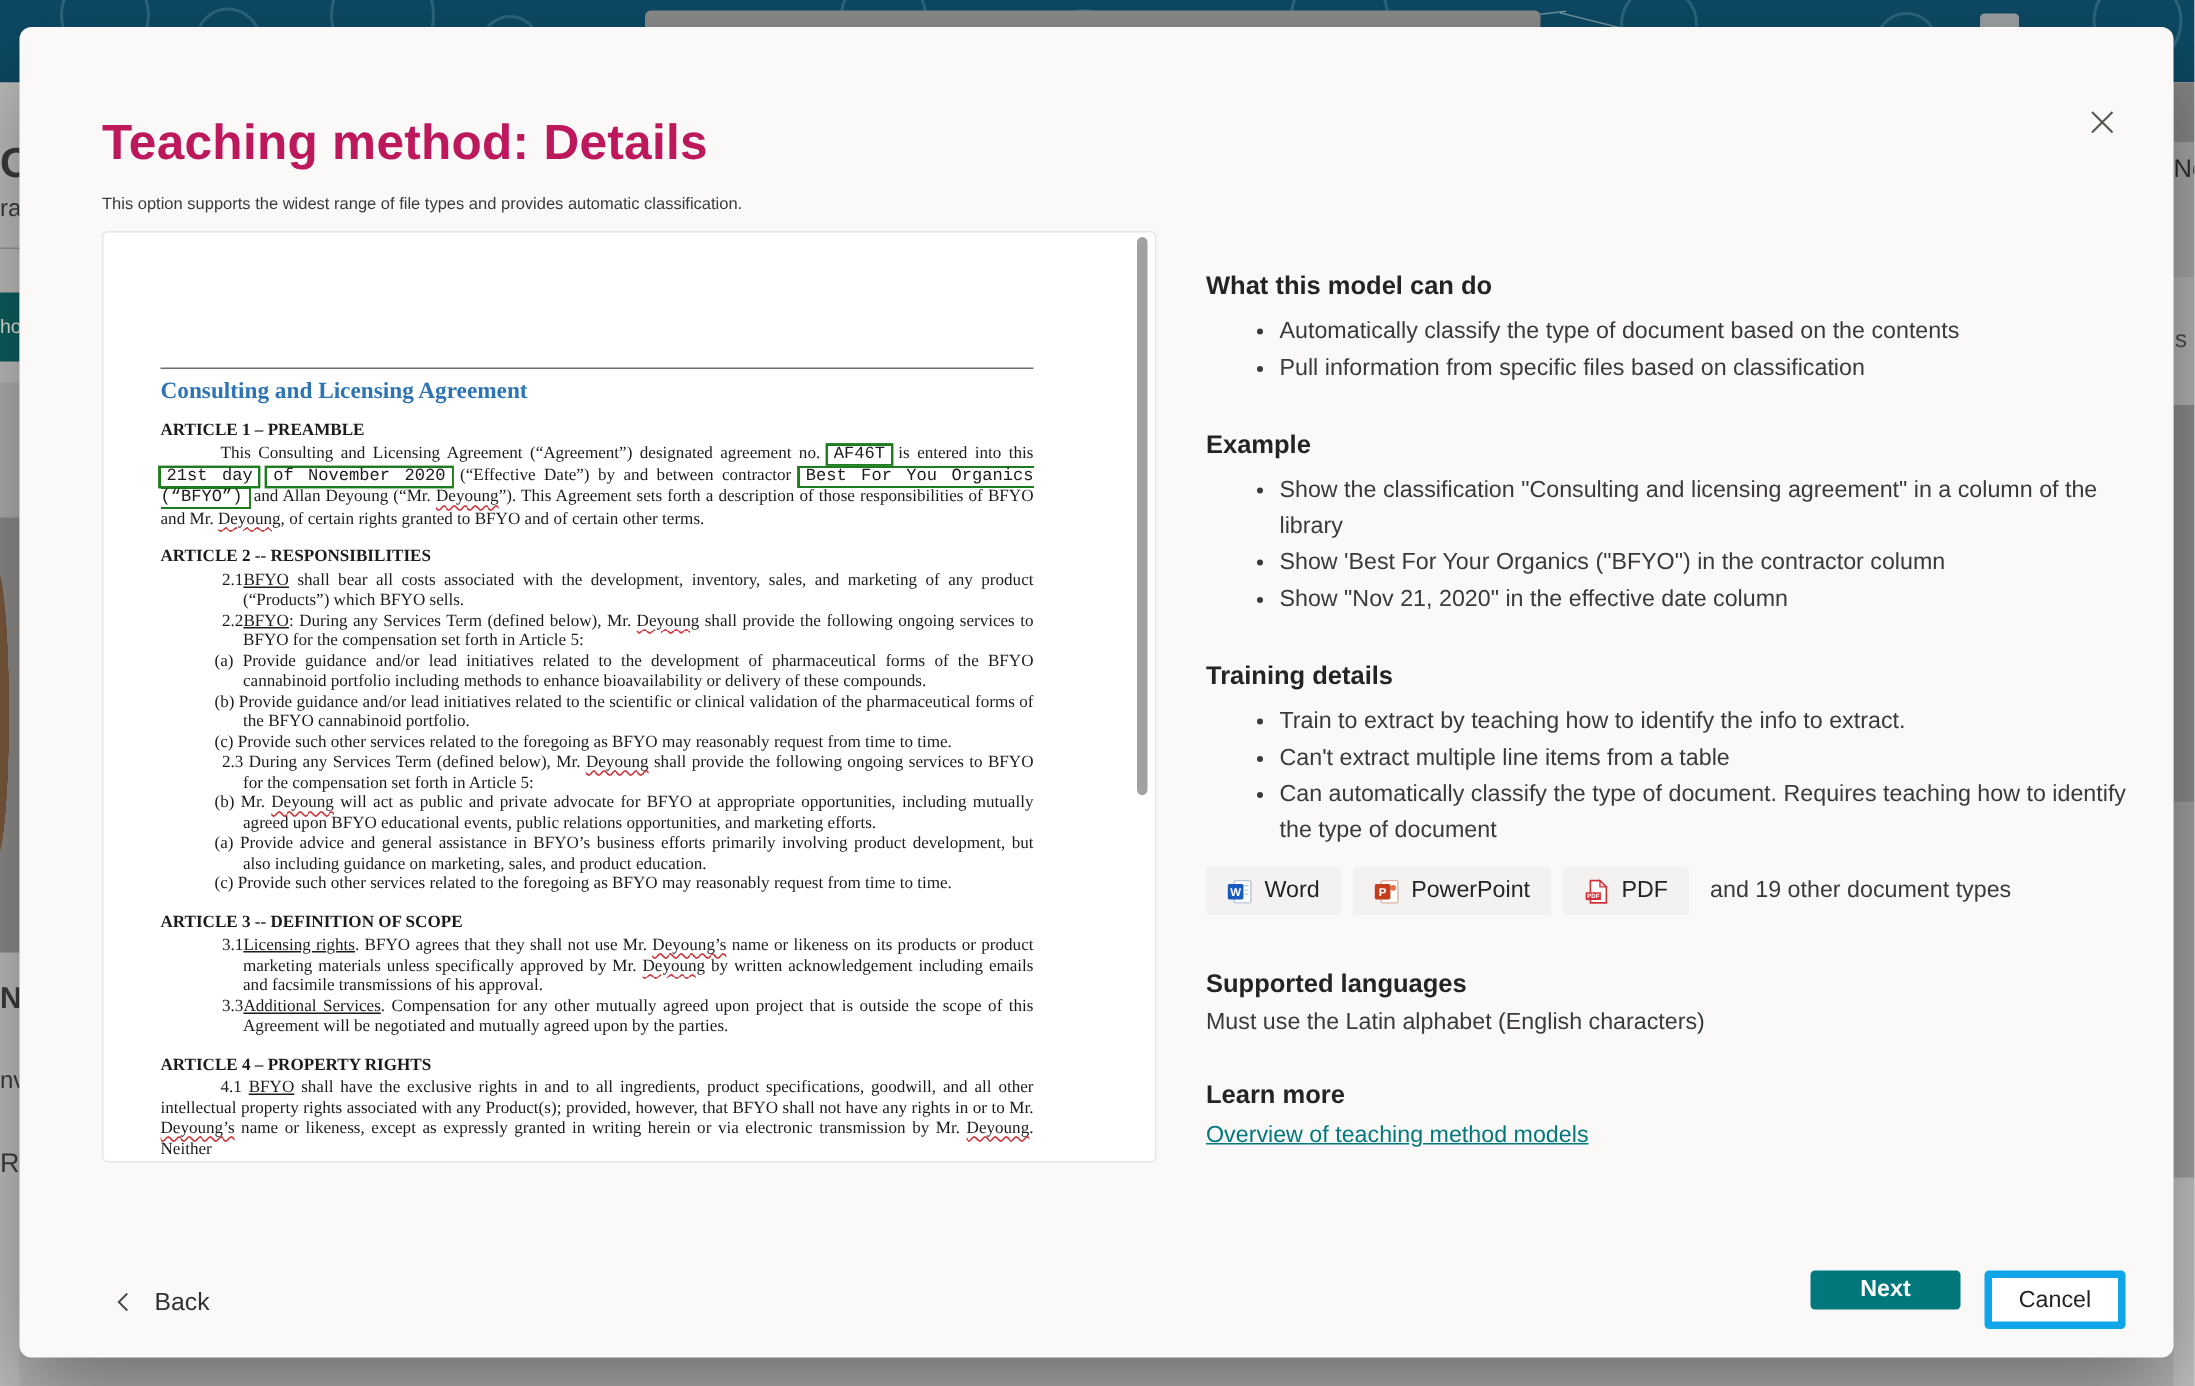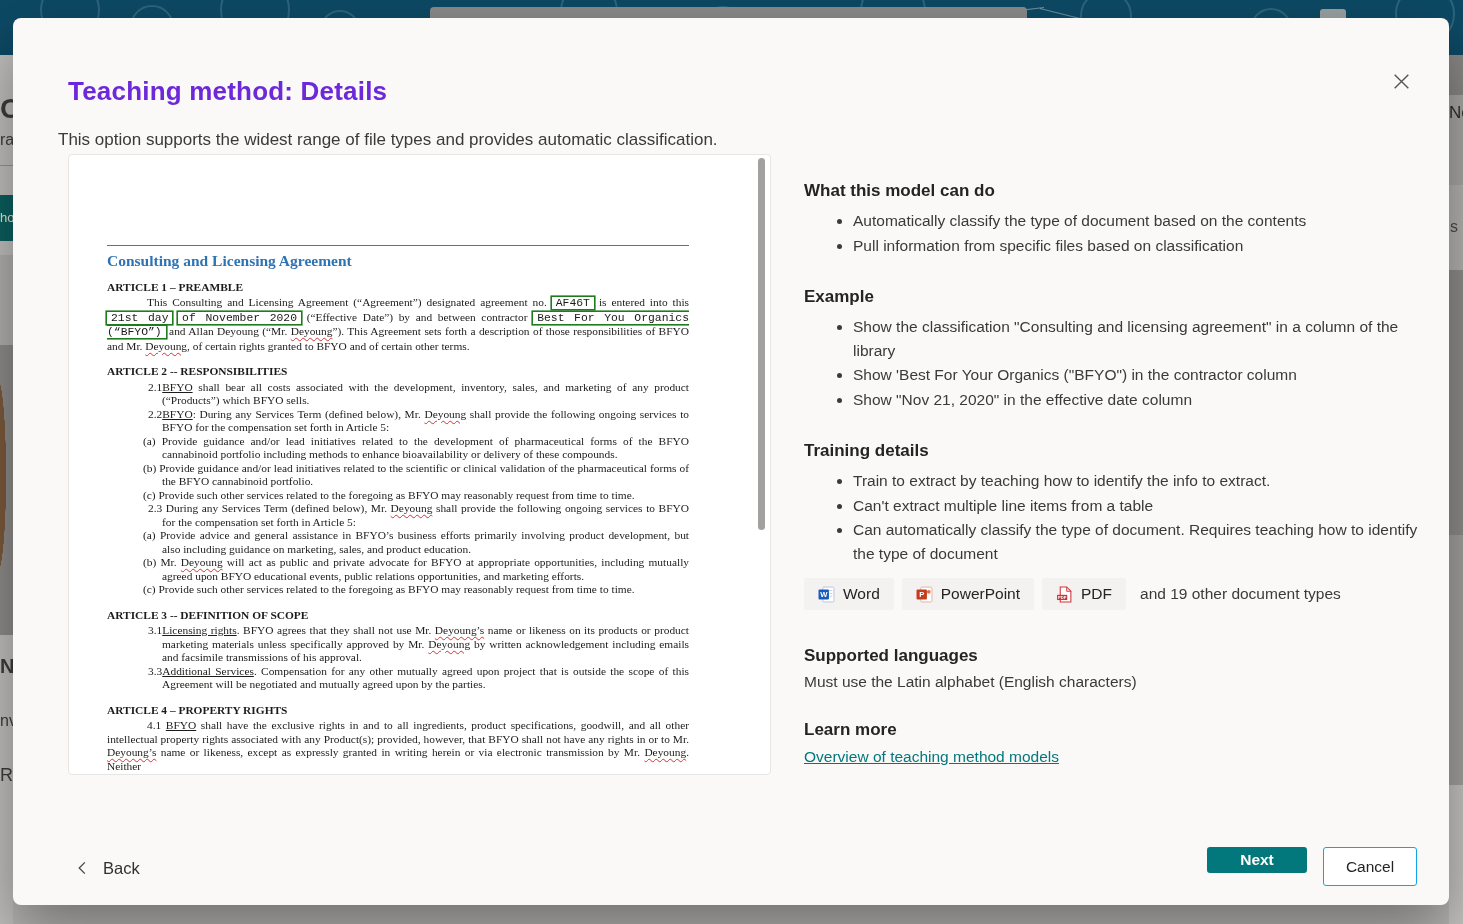--- a/index.html
+++ b/index.html
@@ -31,22 +31,22 @@
   .rb2 { top:40px;height:90px;  background:#a9a7a5; }
   .rb3 { top:130px;height:85px; background:#b5b3b1; }
   .rb4 { top:215px;height:265px;background:#8f8d8b; }
   .rb5 { top:480px;height:250px;background:#a3a1a0; }
   .f-no { position:absolute; left:0; top:48px;  font-size:17px; color:#2f2e2d; width:30px; }
   .f-s  { position:absolute; left:1px; top:163px; font-size:16px; color:#4c4a48; width:30px; }
 
   
   .dialog { position:absolute; left:13px; top:18px; width:1436px; height:887px; background:#faf9f8;
             border-radius:8px; box-shadow:0 26px 60px rgba(0,0,0,.38); }
-  .dlg-title { position:absolute; left:55px; top:58px; font-size:26px; font-weight:600; color:#6d28d9; letter-spacing:.2px; }
-  .dlg-sub { position:absolute; left:45px; top:112px; font-size:17px; color:#3b3a39; }
+  .dlg-title { position:absolute; left:55px; top:58px; font-size:33px; font-weight:600; color:#be185d; letter-spacing:.2px; }
+  .dlg-sub { position:absolute; left:55px; top:112px; font-size:11px; color:#3b3a39; }
   .close-btn { position:absolute; left:1367px; top:42px; width:42px; height:42px; background:transparent; border:none;
                cursor:pointer; display:flex; align-items:center; justify-content:center; }
 
   
   .preview { position:absolute; left:55px; top:136px; width:703px; height:621px; background:#fff;
              border:1px solid #e8e6e4; border-radius:4px; overflow:hidden; }
   .pv-scroll { position:absolute; right:5px; top:3px; width:7px; height:372px; background:#a3a1a0; border-radius:4px; }
   .doc { position:absolute; left:38px; top:90px; width:582px; font-family:"Liberation Serif",serif;
          font-size:11.4px; line-height:13.5px; color:#1c1b1a; text-align:justify; }
   .doc-rule { border-top:1px solid #6f6e6d; margin-bottom:8px; }
@@ -78,21 +78,21 @@
   .link { display:inline-block; margin-top:7px; color:#03787c; text-decoration:underline; font-size:15.5px; cursor:pointer; }
 
   
   .back-btn { position:absolute; left:62px; top:832px; height:36px; display:flex; align-items:center; gap:13px;
               background:transparent; border:none; font-size:16.5px; color:#323130; cursor:pointer;
               font-family:"Liberation Sans",sans-serif; }
   .next-btn { position:absolute; left:1194px; top:829px; width:100px; height:26px; background:#03787c; color:#fff;
               border:none; border-radius:3px; font-size:15.5px; font-weight:600; cursor:pointer;
               font-family:"Liberation Sans",sans-serif; }
   .cancel-btn { position:absolute; left:1310px; top:829px; width:94px; height:39px; background:#fff; color:#242424;
-                border:1px solid #0ea5e9; border-radius:3px; font-size:15.5px; cursor:pointer;
+                border:5px solid #0ea5e9; border-radius:3px; font-size:15.5px; cursor:pointer;
                 font-family:"Liberation Sans",sans-serif; }
 </style>
 </head>
 <body>
 
 <div>
   <div class="band">
     <i style="left:40px;top:-20px;width:60px;height:60px"></i>
     <i style="left:130px;top:5px;width:44px;height:44px"></i>
     <i style="left:220px;top:-25px;width:70px;height:70px"></i>
@@ -153,22 +153,22 @@
         <div class="doc-title"><span>Consulting and Licensing Agreement</span></div>
         <div class="doc-art"><span>ARTICLE 1 – PREAMBLE</span></div>
         <div class="doc-p"><span>This Consulting and Licensing Agreement (“Agreement”) designated agreement no. </span><span class="seg-box">AF46T</span><span> is entered into this </span><span class="seg-box">21st day</span><span> </span><span class="seg-box">of November 2020</span><span> (“Effective Date”) by and between contractor </span><span class="seg-box">Best For You Organics (“BFYO”)</span><span> and Allan Deyoung (“Mr. </span><span class="seg-w">Deyoung</span><span>”). This Agreement sets forth a description of those responsibilities of BFYO and Mr. </span><span class="seg-w">Deyoung</span><span>, of certain rights granted to BFYO and of certain other terms.</span></div>
         <div class="doc-art"><span>ARTICLE 2 -- RESPONSIBILITIES</span></div>
         <div class="doc-num"><span>2.1</span><span class="seg-u">BFYO</span><span> shall bear all costs associated with the development, inventory, sales, and marketing of any product (“Products”) which BFYO sells.</span></div>
         <div class="doc-num"><span>2.2</span><span class="seg-u">BFYO</span><span>: During any Services Term (defined below), Mr. </span><span class="seg-w">Deyoung</span><span> shall provide the following ongoing services to BFYO for the compensation set forth in Article 5:</span></div>
         <div class="doc-alpha"><span>(a)  </span><span>Provide guidance and/or lead initiatives related to the development of pharmaceutical forms of the BFYO cannabinoid portfolio including methods to enhance bioavailability or delivery of these compounds.</span></div>
         <div class="doc-alpha"><span>(b)  </span><span>Provide guidance and/or lead initiatives related to the scientific or clinical validation of the pharmaceutical forms of the BFYO cannabinoid portfolio.</span></div>
         <div class="doc-alpha"><span>(c)  </span><span>Provide such other services related to the foregoing as BFYO may reasonably request from time to time.</span></div>
         <div class="doc-num"><span>2.3 During any Services Term (defined below), Mr. </span><span class="seg-w">Deyoung</span><span> shall provide the following ongoing services to BFYO for the compensation set forth in Article 5:</span></div>
+        <div class="doc-alpha"><span>(b)  </span><span>Mr. </span><span class="seg-w">Deyoung</span><span> will act as public and private advocate for BFYO at appropriate opportunities, including mutually agreed upon BFYO educational events, public relations opportunities, and marketing efforts.</span></div>
         <div class="doc-alpha"><span>(a)  </span><span>Provide advice and general assistance in BFYO’s business efforts primarily involving product development, but also including guidance on marketing, sales, and product education.</span></div>
-        <div class="doc-alpha"><span>(b)  </span><span>Mr. </span><span class="seg-w">Deyoung</span><span> will act as public and private advocate for BFYO at appropriate opportunities, including mutually agreed upon BFYO educational events, public relations opportunities, and marketing efforts.</span></div>
         <div class="doc-alpha"><span>(c)  </span><span>Provide such other services related to the foregoing as BFYO may reasonably request from time to time.</span></div>
         <div class="doc-art"><span>ARTICLE 3 -- DEFINITION OF SCOPE</span></div>
         <div class="doc-num"><span>3.1</span><span class="seg-u">Licensing rights</span><span>. BFYO agrees that they shall not use Mr. </span><span class="seg-w">Deyoung’s</span><span> name or likeness on its products or product marketing materials unless specifically approved by Mr. </span><span class="seg-w">Deyoung</span><span> by written acknowledgement including emails and facsimile transmissions of his approval.</span></div>
         <div class="doc-num"><span>3.3</span><span class="seg-u">Additional Services</span><span>. Compensation for any other mutually agreed upon project that is outside the scope of this Agreement will be negotiated and mutually agreed upon by the parties.</span></div>
         <div class="doc-art"><span>ARTICLE 4 – PROPERTY RIGHTS</span></div>
         <div class="doc-p"><span>4.1 </span><span class="seg-u">BFYO</span><span> shall have the exclusive rights in and to all ingredients, product specifications, goodwill, and all other intellectual property rights associated with any Product(s); provided, however, that BFYO shall not have any rights in or to Mr. </span><span class="seg-w">Deyoung’s</span><span> name or likeness, except as expressly granted in writing herein or via electronic transmission by Mr. </span><span class="seg-w">Deyoung</span><span>. Neither</span></div>
       </div>
     <div class="pv-scroll"></div>
   </div>
 

